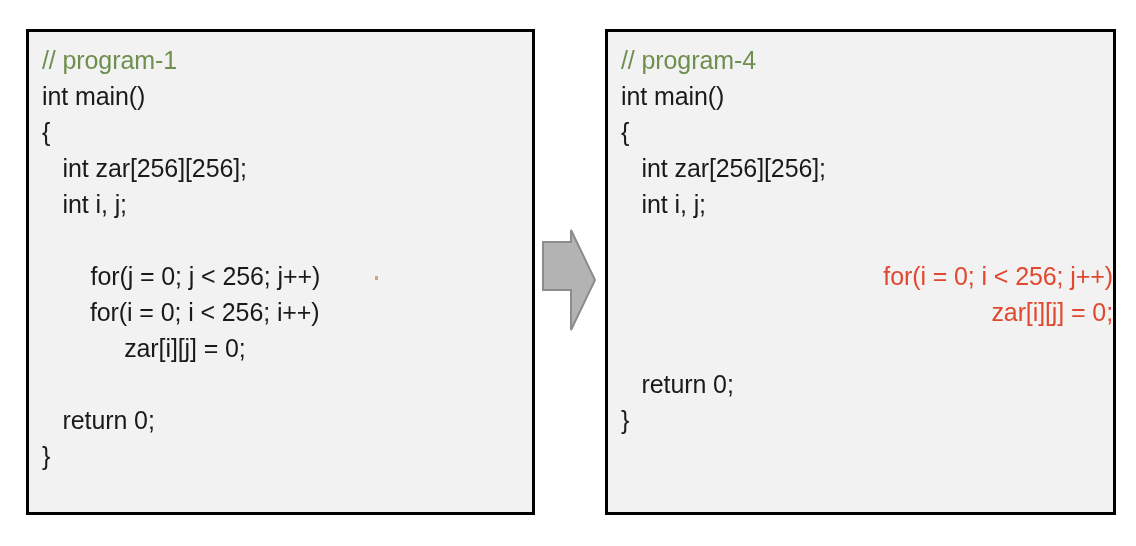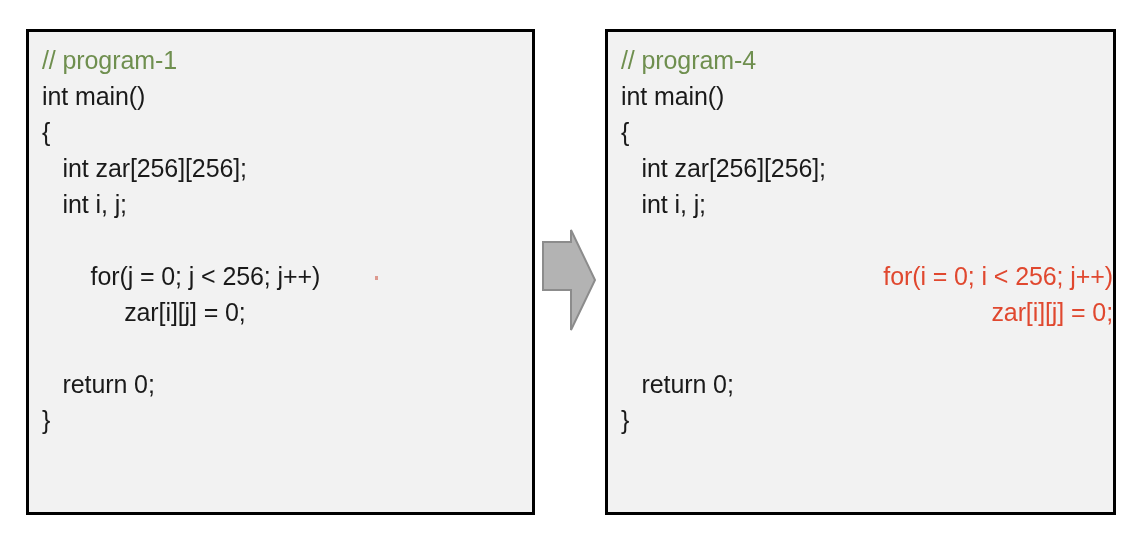--- a/index.html
+++ b/index.html
@@ -98,20 +98,21 @@
 <div class="canvas">
 
   <div class="code-box" id="box-left" style="background: rgb(242, 242, 242); border-color: rgb(0, 0, 0);">
       <div class="code-line comment" style="color: rgb(111, 143, 79);">// program-1</div>
       <div class="code-line" style="color: rgb(26, 26, 26);">int main()</div>
       <div class="code-line" style="color: rgb(26, 26, 26);">{</div>
       <div class="code-line" style="color: rgb(26, 26, 26);">   int zar[256][256];</div>
       <div class="code-line" style="color: rgb(26, 26, 26);">   int i, j;</div>
       <div class="code-line blank" style="color: transparent;"> </div>
       <div class="code-line" style="color: rgb(26, 26, 26); padding-left: 41px;">   for(j = 0; j &lt; 256; j++)</div>
+      <div class="code-line" style="color: rgb(26, 26, 26);">       for(i = 0; i &lt; 256; i++)</div>
       <div class="code-line" style="color: rgb(26, 26, 26);">            zar[i][j] = 0;</div>
       <div class="code-line blank" style="color: transparent;"> </div>
       <div class="code-line" style="color: rgb(26, 26, 26);">   return 0;</div>
       <div class="code-line" style="color: rgb(26, 26, 26);">}</div>
     </div>
 
   <div id="arrow-connector">
     <svg viewBox="0 0 56 104" xmlns="http://www.w3.org/2000/svg" aria-hidden="true">
       <polygon points="2,14 30,14 30,2 54,52 30,102 30,62 2,62" fill="#b3b3b3" stroke="#8c8c8c" stroke-width="2" stroke-linejoin="miter"></polygon>
     </svg>

